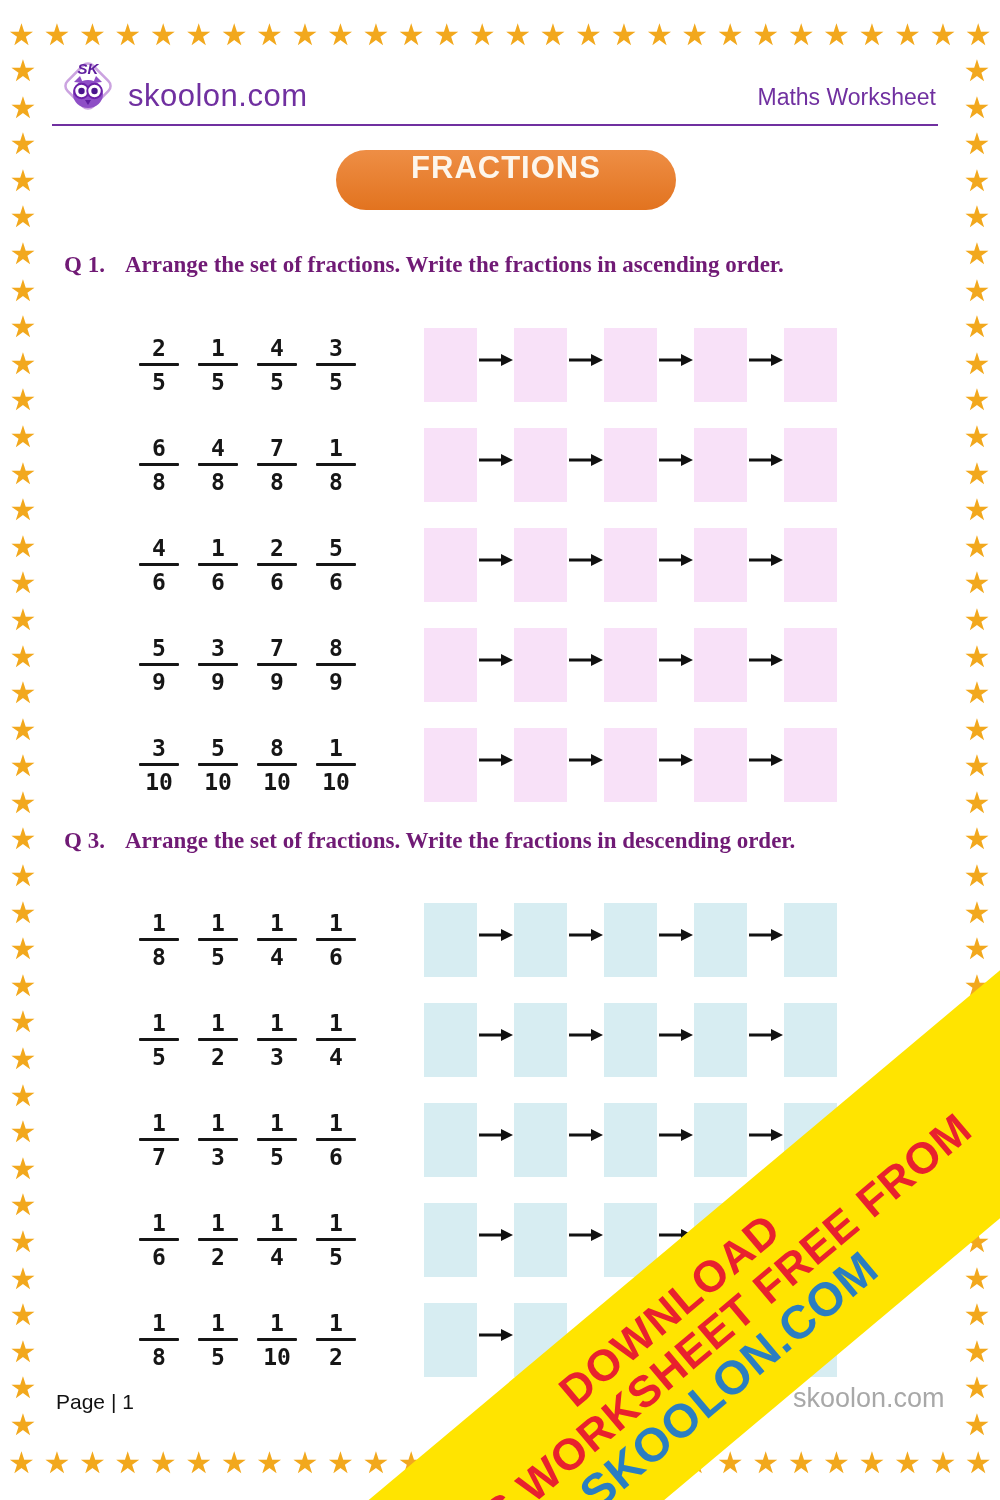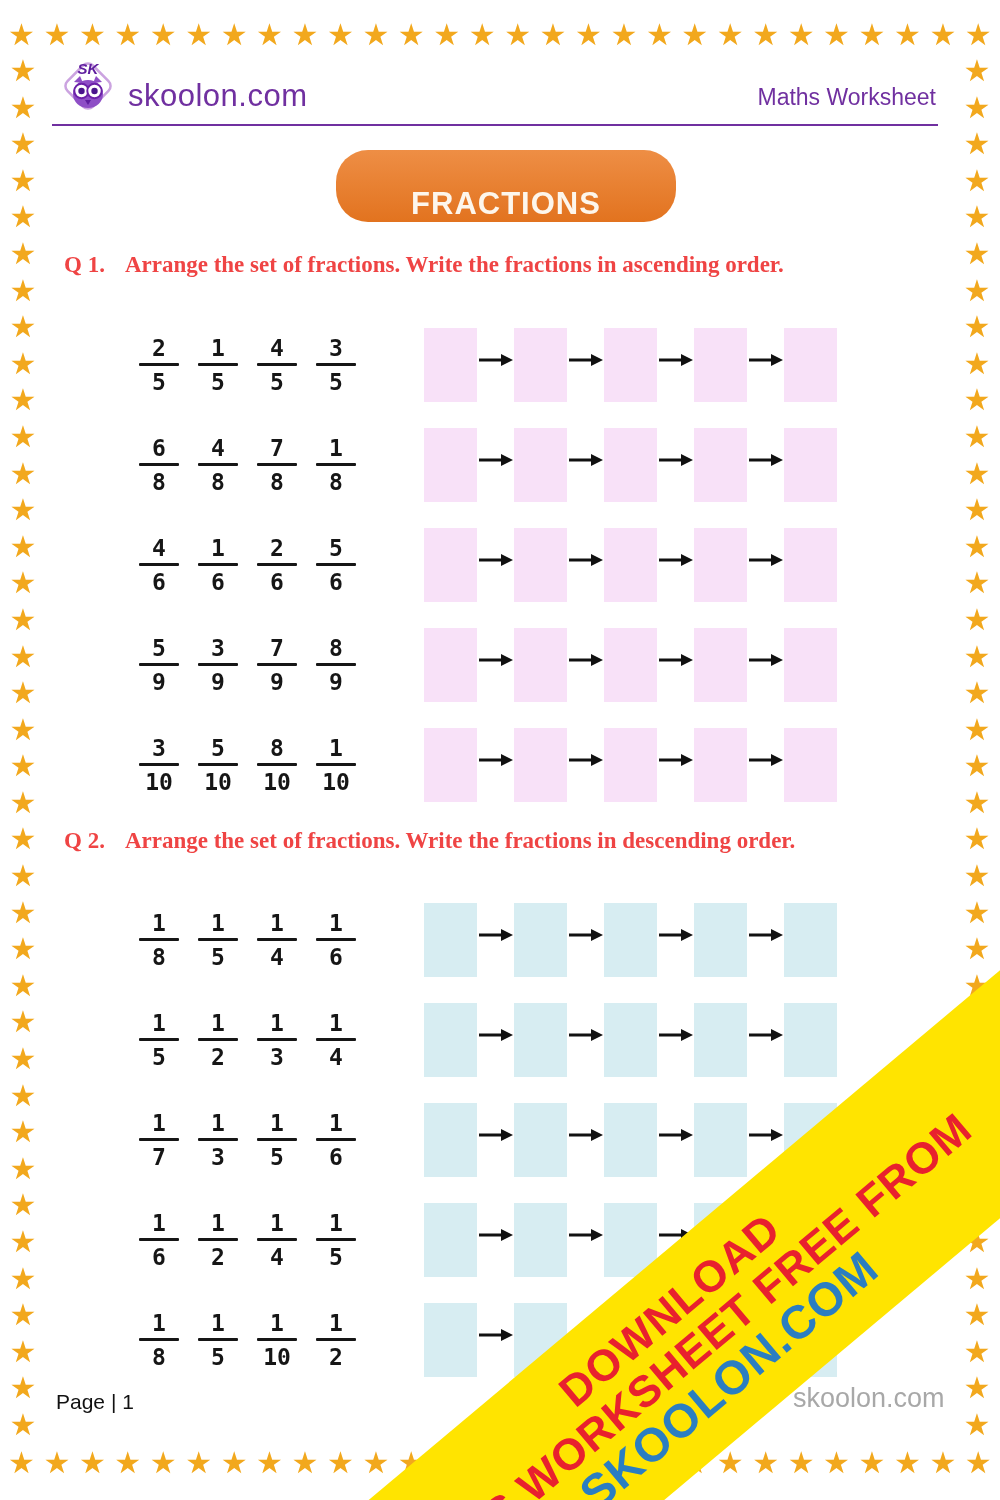--- a/index.html
+++ b/index.html
@@ -18,28 +18,28 @@
   .stars-right  { top:56px; bottom:60px; right:6px; width:34px; display:flex; flex-direction:column; justify-content:space-between; align-items:center; }
 
   
   .logo { position:absolute; left:54px; top:52px; width:68px; height:68px; }
   .brand { position:absolute; left:128px; top:78px; font-size:31px; color:#7030A0; letter-spacing:0.5px; }
   .right-label { position:absolute; right:64px; top:84px; font-size:23px; color:#7030A0; }
   .divider { position:absolute; left:52px; top:124px; width:886px; height:2px; background:#7030A0; }
 
   
   .pill {
-    position:absolute; left:336px; top:150px; width:340px; height:72px;
+    position:absolute; left:336px; top:150px; width:340px; height:60px;
     background:linear-gradient(#EE8E45,#E2731F); border-radius:32px;
-    display:flex; align-items:flex-end; justify-content:center;
+    display:flex; align-items:flex-start; justify-content:center;
   }
   .pill span { color:#FDF6EC; font-size:31px; font-weight:bold; letter-spacing:1px; }
 
   
-  .qheading { position:absolute; left:64px; display:flex; font-family:"Liberation Serif", serif; font-weight:bold; font-size:23px; color:#ef4444; }
+  .qheading { position:absolute; left:64px; display:flex; font-family:"Liberation Serif", serif; font-weight:bold; font-size:23px; color:#701a75; }
   .qheading .qnum { margin-right:20px; }
   #q1-heading { top:252px; }
   #q2-heading { top:828px; }
 
   
   .rows { position:absolute; left:135px; }
   #q1-rows { top:327px; }
   #q2-rows { top:902px; }
   .frow { display:flex; align-items:center; height:76px; margin-bottom:24px; }
   .fracs { display:flex; gap:11px; align-items:center; width:225px; }
@@ -509,21 +509,21 @@
               <line x1="1" y1="7" x2="24" y2="7" stroke="#111" stroke-width="3"></line>
               <polygon points="23,1 35,7 23,13" fill="#111"></polygon>
             </svg>
           </span>
           <div class="slot pink"></div>
         </div>
       </div>
     </div>
 
   <div class="qheading" id="q2-heading">
-    <span class="qnum">Q 2.</span>
+    <span class="qnum">Q 3.</span>
     <span class="qtext">Arrange the set of fractions. Write the fractions in descending order.</span>
   </div>
   <div class="rows" id="q2-rows">
       <div class="frow">
         <div class="fracs">
           <div class="fraction">
             <span>1</span>
             <span class="bar"></span>
             <span>8</span>
           </div>

